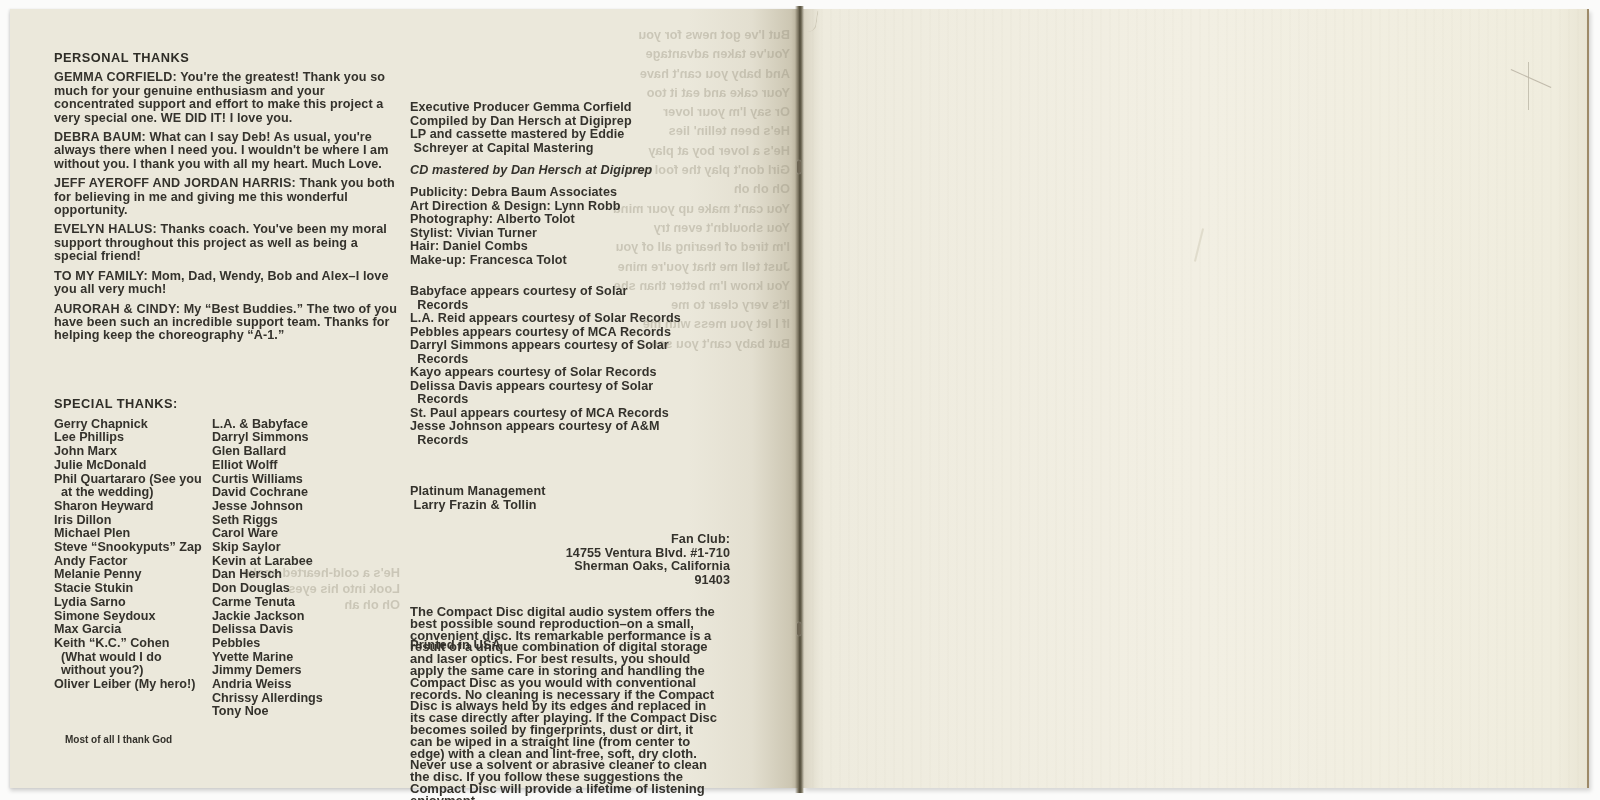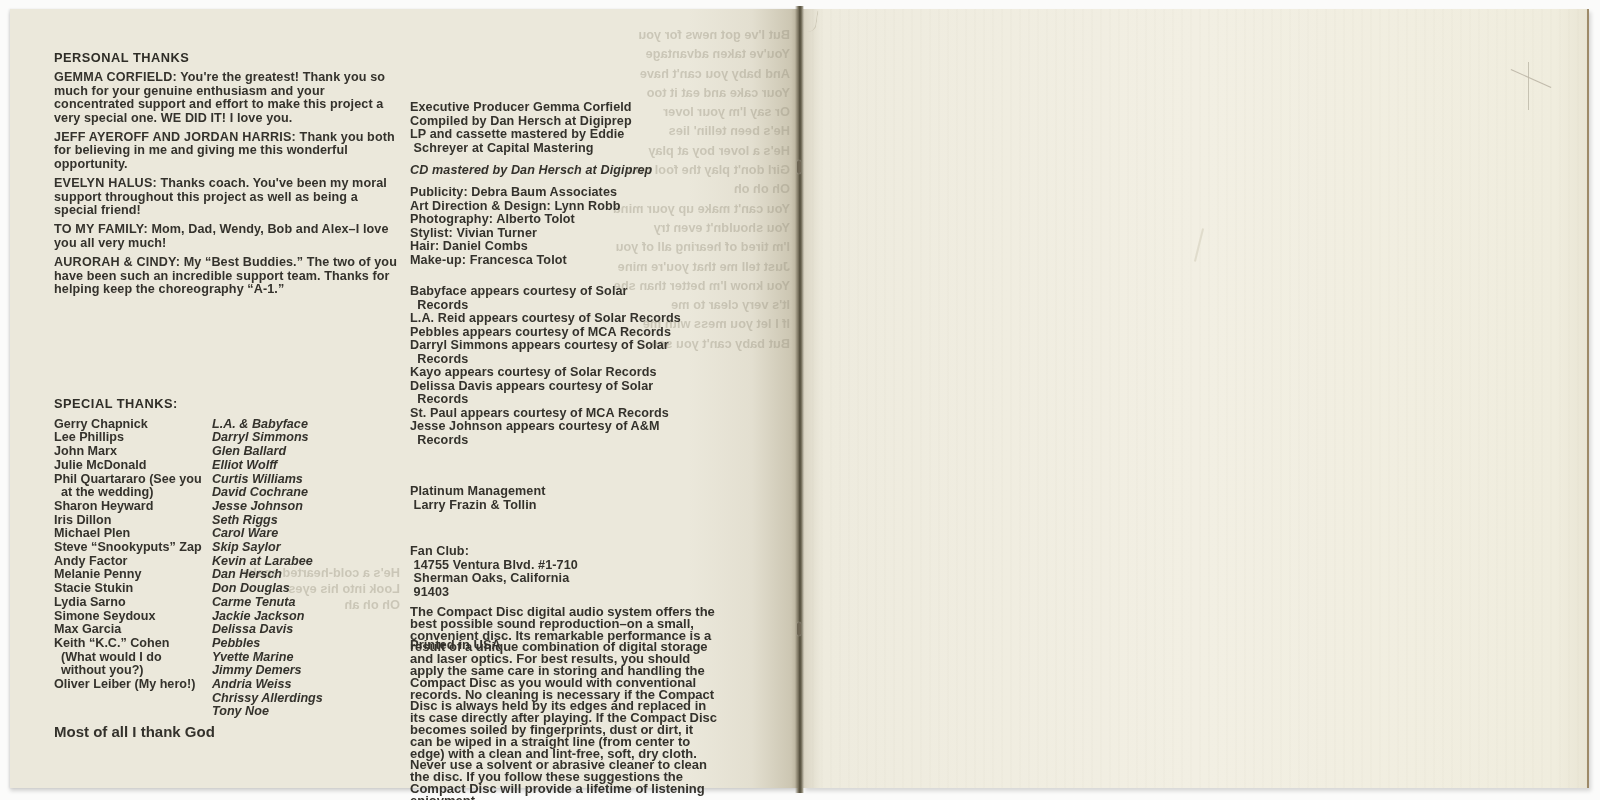--- a/index.html
+++ b/index.html
@@ -40,33 +40,33 @@
   .col1{
     position:absolute;left:44px;top:42px;width:344px;
     font-size:12.6px;line-height:13.4px;letter-spacing:.1px;
   }
   .col1 p.para{margin:0 0 6px 0;}
   .nm{letter-spacing:.2px;}
 
   .sthanks{position:absolute;left:44px;top:388px;width:350px;font-size:12.6px;line-height:13.7px;}
   .sthanks .cols{display:flex;}
   .sthanks .ca{width:150px;}
-  .sthanks .cb{width:176px;margin-left:8px;font-style:italic;}
+  .sthanks .cb{width:176px;margin-left:8px;}
   .li{padding-left:7px;text-indent:-7px;}
 
-  .closing{position:absolute;left:44px;top:714px;margin:0;font-size:15px;}
+  .closing{position:absolute;left:44px;top:714px;margin:11px;font-size:10px;}
 
   .blk{position:absolute;left:400px;width:320px;font-size:12.6px;line-height:13.5px;letter-spacing:.1px;margin-top:48px;}
   .blk .cr{margin:0;white-space:pre-wrap;}
   .b1{top:44px;width:262px;}
   .b1b{top:107px;width:310px;font-style:italic;}
   .b2{top:129px;}
   .b3{top:228px;width:306px;}
   .b4{top:428px;}
-  .b5{top:488px;}
+  .b5{top:476px;text-align:right;}
   .small{font-size:13px;line-height:11.8px;letter-spacing:0;}
   .b6{top:582px;}
   .b7{top:597px;width:308px;margin:0;}
 
   
   .ghost{
     position:absolute;transform:scaleX(-1);
     color:#97917e;opacity:.38;filter:blur(.6px);
     font-weight:bold;pointer-events:none;
   }
@@ -111,20 +111,21 @@
     <div class="gline">He's a cold-hearted snake</div>
         <div class="gline">Look into his eyes</div>
         <div class="gline">Oh oh ah</div>
       </div>
 
     <div class="col1">
       <h1 class="head">PERSONAL THANKS</h1>
       <div>
 
       <p class="para"><span class="nm">GEMMA CORFIELD:</span> <span>You're the greatest! Thank you so much for your genuine enthusiasm and your concentrated support and effort to make this project a very special one. WE DID IT! I love you.</span></p>
+          <p class="para"><span class="nm">DEBRA BAUM:</span> <span>What can I say Deb! As usual, you're always there when I need you. I wouldn't be where I am without you. I thank you with all my heart. Much Love.</span></p>
           <p class="para"><span class="nm">JEFF AYEROFF AND JORDAN HARRIS:</span> <span>Thank you both for believing in me and giving me this wonderful opportunity.</span></p>
           <p class="para"><span class="nm">EVELYN HALUS:</span> <span>Thanks coach. You've been my moral support throughout this project as well as being a special friend!</span></p>
           <p class="para"><span class="nm">TO MY FAMILY:</span> <span>Mom, Dad, Wendy, Bob and Alex–I love you all very much!</span></p>
           <p class="para"><span class="nm">AURORAH &amp; CINDY:</span> <span>My “Best Buddies.” The two of you have been such an incredible support team. Thanks for helping keep the choreography “A-1.”</span></p>
         </div>
     </div>
 
     <div class="sthanks">
       <h2 class="head">SPECIAL THANKS:</h2>
       <div class="cols">

